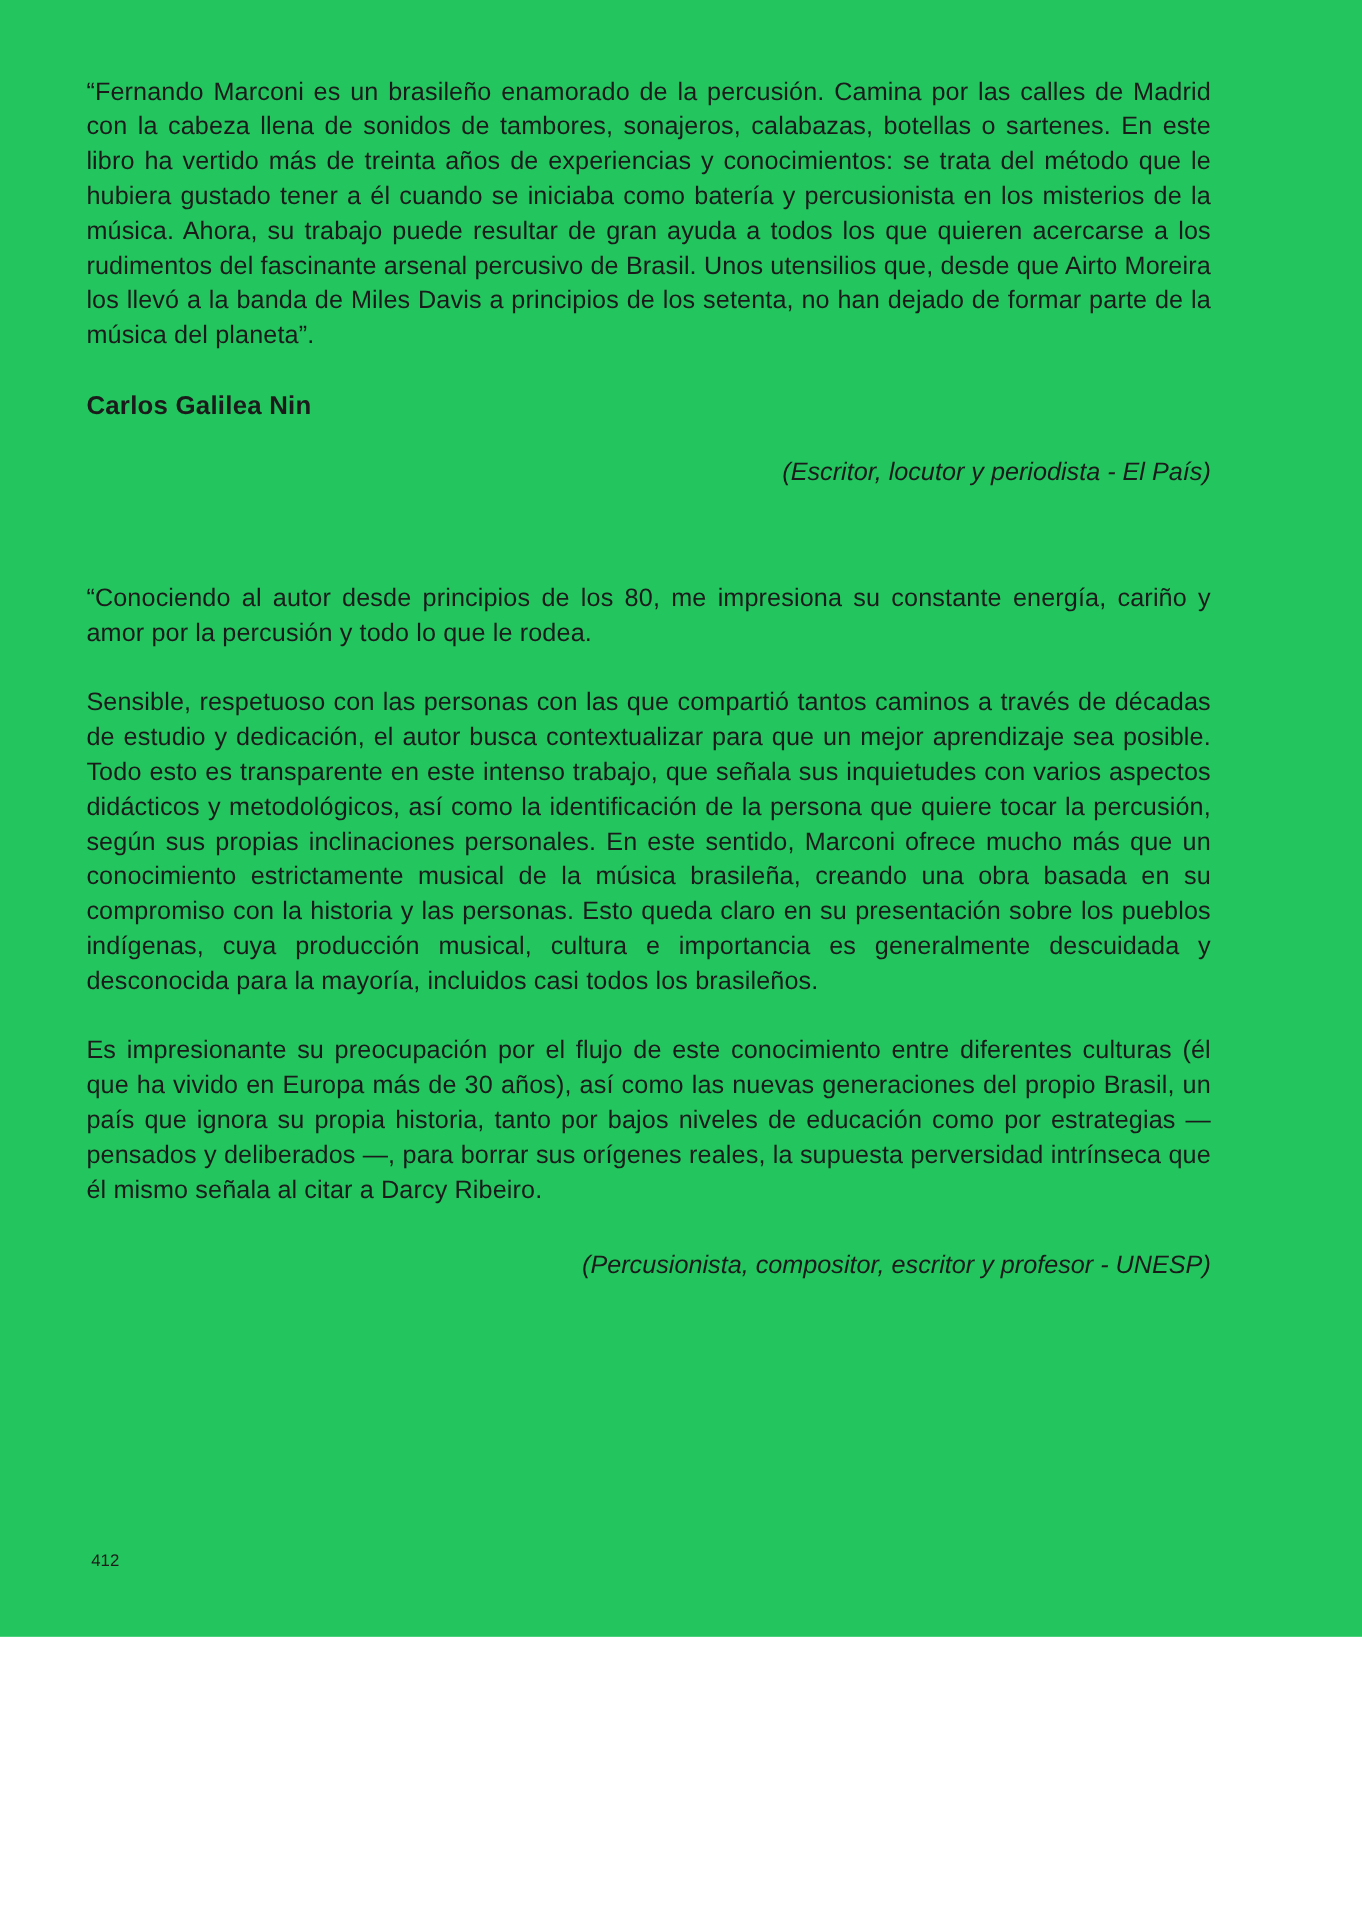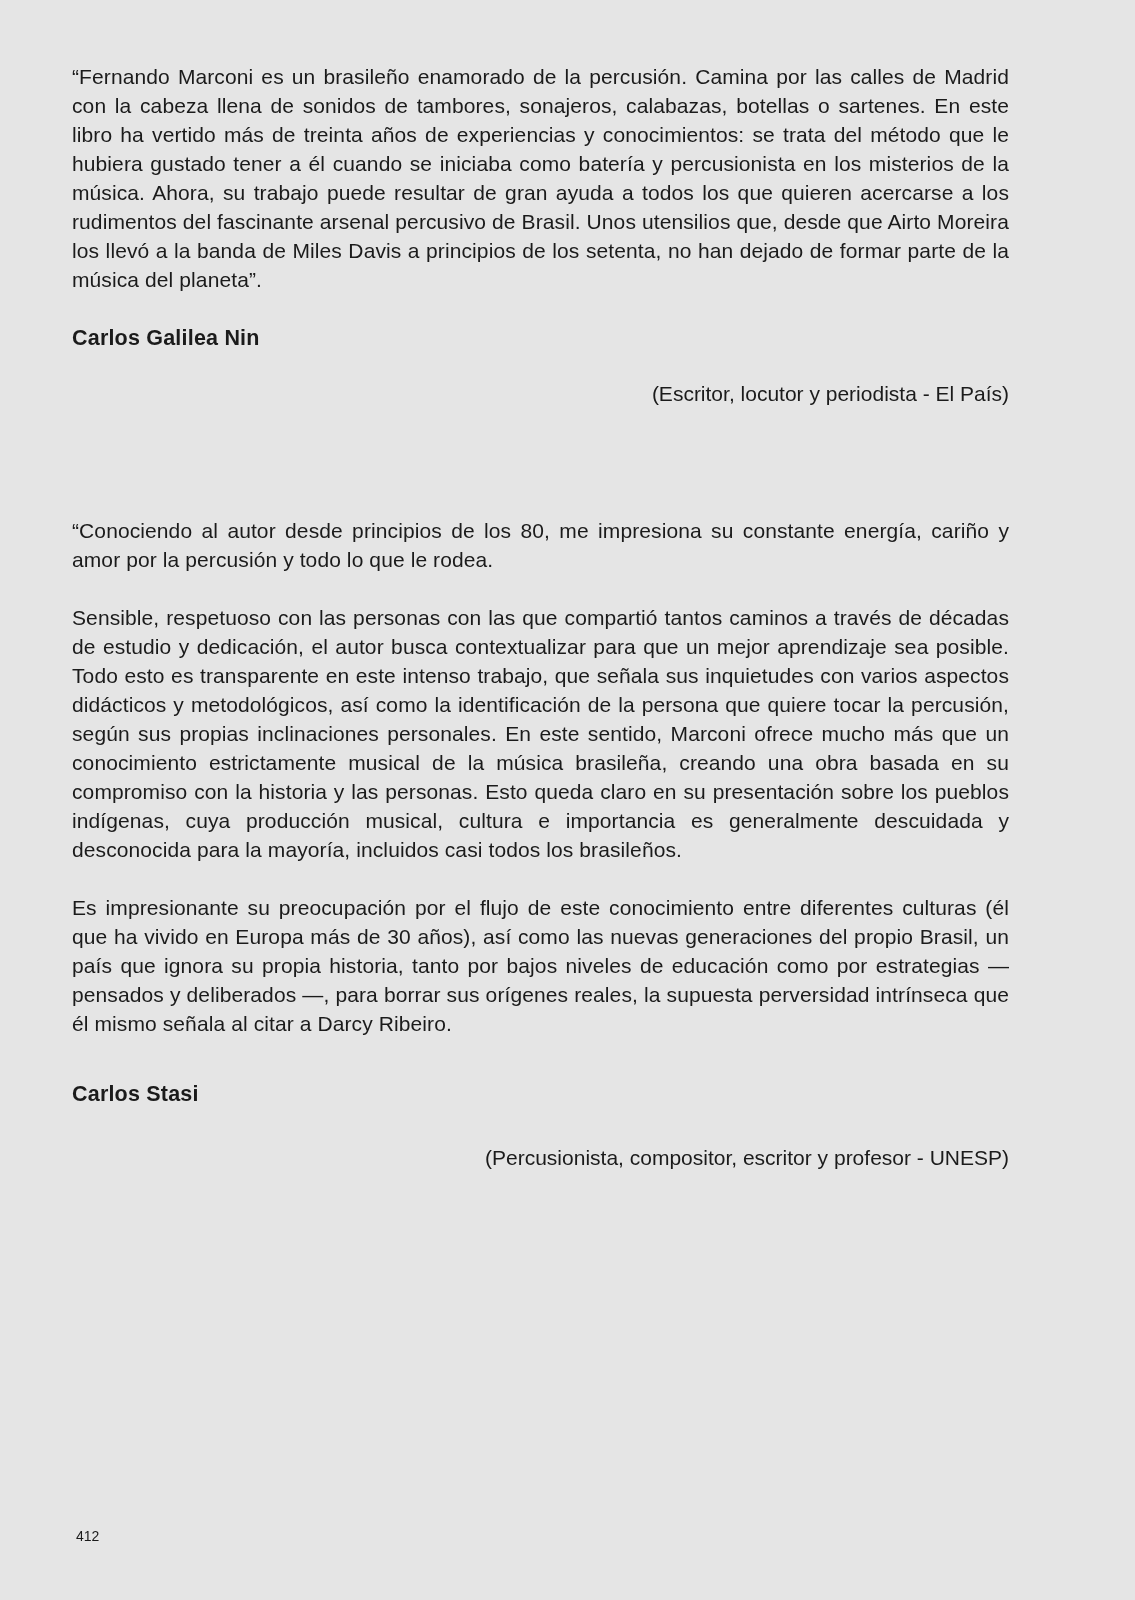--- a/index.html
+++ b/index.html
@@ -10,22 +10,22 @@
     body {
       width: 1135px;
       height: 1600px;
       font-family: "Liberation Sans", sans-serif;
       color: #1b1b1b;
       overflow: hidden;
     }
     .page {
       position: relative;
       width: 1135px;
-      height: 1600px;
-      background: #e5e5e5;
+      height: 1364px;
+      background: #22c55e;
       box-sizing: border-box;
     }
     .content {
       box-sizing: border-box;
       padding: 62px 126px 0 72px;
     }
     .quote-paragraph {
       font-size: 21px;
       line-height: 29px;
       text-align: justify;
@@ -37,27 +37,28 @@
     }
     .author-name {
       font-weight: bold;
       font-size: 21.5px;
       line-height: 29px;
       text-align: left;
       margin: 30px 0 0 0;
       letter-spacing: 0.2px;
     }
     .author-role {
+      font-style: italic;
       font-size: 21px;
       line-height: 29px;
       text-align: right;
       margin: 26px 0 0 0;
     }
     .testimonial-2 {
-      margin-top: 108px;
+      margin-top: 76px;
     }
     .testimonial-2 .author-name {
       margin-top: 42px;
     }
     .testimonial-2 .author-role {
       margin-top: 34px;
     }
     .page-number {
       position: absolute;
       left: 76px;
@@ -76,20 +77,19 @@
     <section class="testimonial testimonial-1">
       <p class="quote-paragraph">“Fernando Marconi es un brasileño enamorado de la percusión. Camina por las calles de Madrid con la cabeza llena de sonidos de tambores, sonajeros, calabazas, botellas o sartenes. En este libro ha vertido más de treinta años de experiencias y conocimientos: se trata del método que le hubiera gustado tener a él cuando se iniciaba como batería y percusionista en los misterios de la música. Ahora, su trabajo puede resultar de gran ayuda a todos los que quieren acercarse a los rudimentos del fascinante arsenal percusivo de Brasil. Unos utensilios que, desde que Airto Moreira los llevó a la banda de Miles Davis a principios de los setenta, no han dejado de formar parte de la música del planeta”.</p>
       <p class="author-name">Carlos Galilea Nin</p>
       <p class="author-role">(Escritor, locutor y periodista - El País)</p>
     </section>
 
     <section class="testimonial testimonial-2">
       <p class="quote-paragraph">“Conociendo al autor desde principios de los 80, me impresiona su constante energía, cariño y amor por la percusión y todo lo que le rodea.</p>
       <p class="quote-paragraph">Sensible, respetuoso con las personas con las que compartió tantos caminos a través de décadas de estudio y dedicación, el autor busca contextualizar para que un mejor aprendizaje sea posible. Todo esto es transparente en este intenso trabajo, que señala sus inquietudes con varios aspectos didácticos y metodológicos, así como la identificación de la persona que quiere tocar la percusión, según sus propias inclinaciones personales. En este sentido, Marconi ofrece mucho más que un conocimiento estrictamente musical de la música brasileña, creando una obra basada en su compromiso con la historia y las personas. Esto queda claro en su presentación sobre los pueblos indígenas, cuya producción musical, cultura e importancia es generalmente descuidada y desconocida para la mayoría, incluidos casi todos los brasileños.</p>
       <p class="quote-paragraph">Es impresionante su preocupación por el flujo de este conocimiento entre diferentes culturas (él que ha vivido en Europa más de 30 años), así como las nuevas generaciones del propio Brasil, un país que ignora su propia historia, tanto por bajos niveles de educación como por estrategias — pensados y deliberados —, para borrar sus orígenes reales, la supuesta perversidad intrínseca que él mismo señala al citar a Darcy Ribeiro.</p>
-      <p class="author-name">Carlos Stasi</p>
       <p class="author-role">(Percusionista, compositor, escritor y profesor - UNESP)</p>
     </section>
 
   </div>
 
   <div class="page-number">412</div>
 </div>
 
 </body></html>

